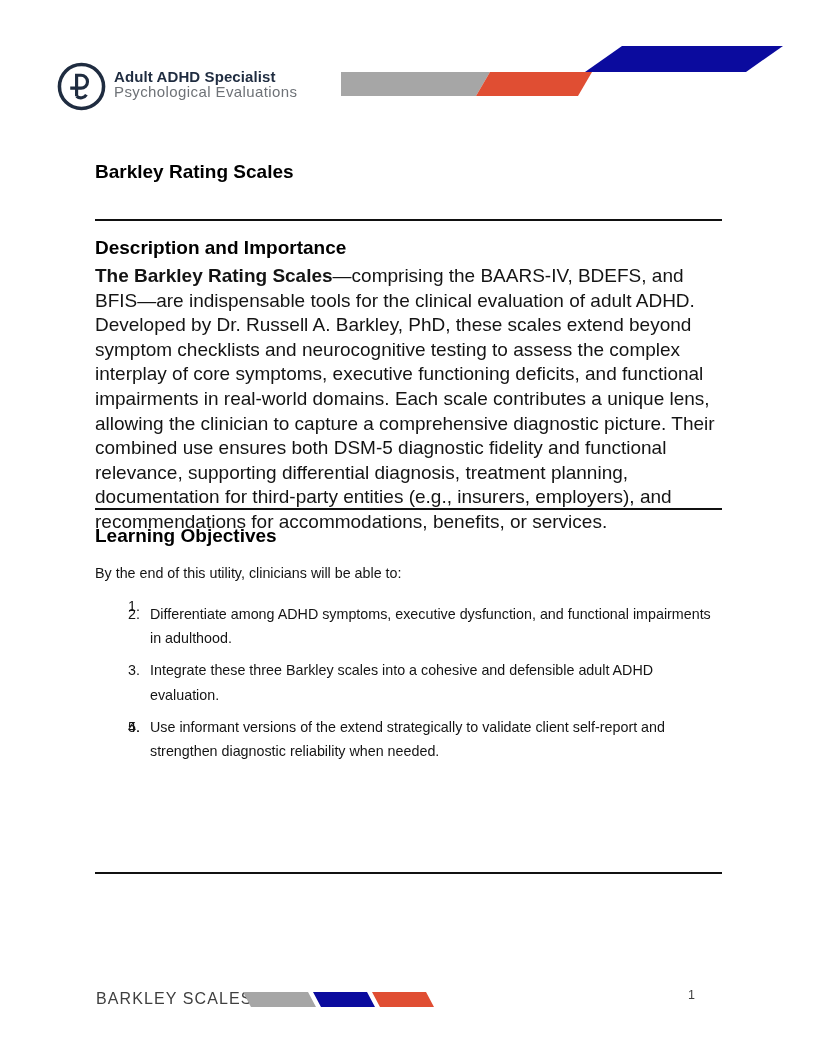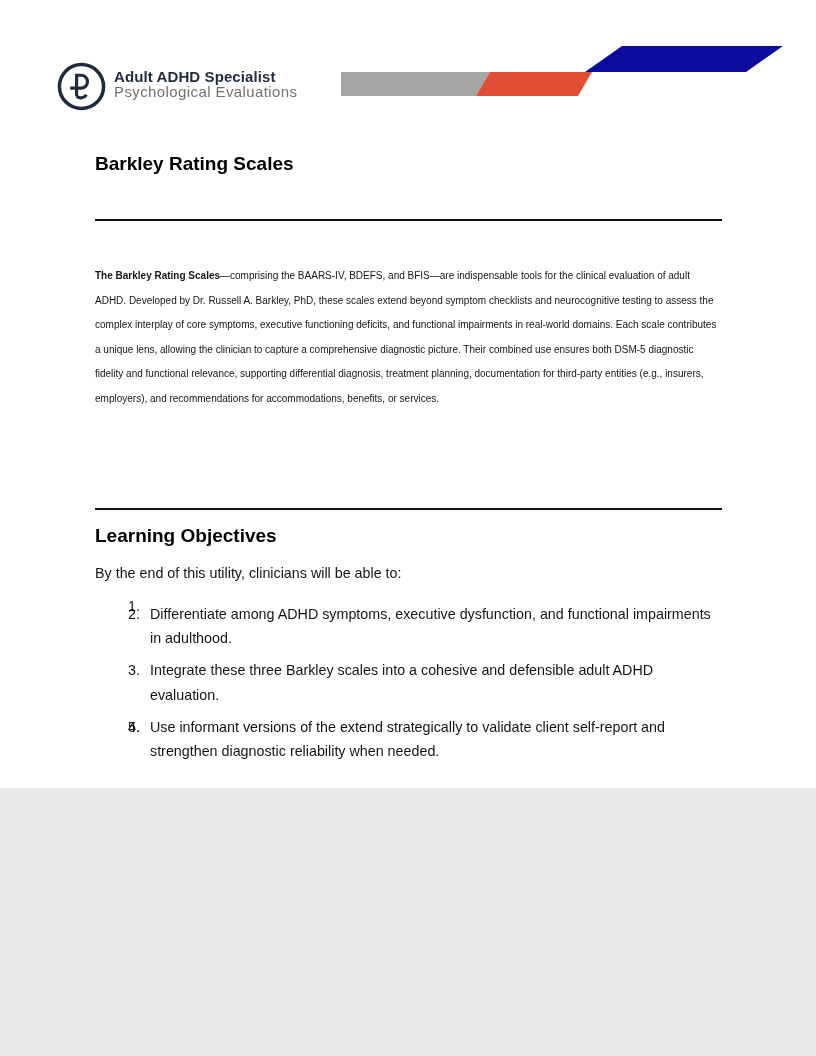--- a/index.html
+++ b/index.html
@@ -1,40 +1,40 @@
 <!DOCTYPE html>
 <html><head>
 <meta charset="utf-8">
 <style>
   html,body{margin:0;padding:0;background:#e8e8e8;}
   .page{
     position:relative;
-    width:816px;height:788px;
+    width:816px;height:1056px;
     margin:0 auto;
     background:#ffffff;
     font-family:"Liberation Sans",sans-serif;
     color:#1a1a1a;
     overflow:hidden;
   }
   
   .logo-icon{position:absolute;left:56px;top:61px;width:51px;height:51px;}
   .logo-text{position:absolute;left:114px;top:69px;}
   .logo-title{font-size:15px;font-weight:700;color:#1f2c40;line-height:16px;letter-spacing:.1px;}
   .logo-sub{font-size:15px;color:#6e7277;line-height:13px;letter-spacing:.4px;margin-top:0;}
   .ribbon{position:absolute;left:0;top:0;width:816px;height:110px;}
   
-  .doc-title{position:absolute;left:95px;top:152px;font-size:19px;font-weight:700;color:#000;line-height:23px;}
+  .doc-title{position:absolute;left:95px;top:160px;font-size:19px;font-weight:700;color:#000;line-height:23px;}
   .hrule{position:absolute;left:95px;width:627px;height:1.5px;background:#111;}
   .rule1{top:219px;}
   .rule2{top:508px;}
   .rule3{top:872px;}
   .h2{position:absolute;left:95px;font-size:19px;font-weight:700;color:#000;line-height:23px;}
   .h2a{top:236px;}
   .h2b{top:524px;}
-  .para{position:absolute;left:95px;top:264px;width:628px;font-size:10px;line-height:24.6px;color:#141414;}
+  .para{position:absolute;left:95px;top:264px;width:628px;font-size:19px;line-height:24.6px;color:#141414;}
   .para b{font-weight:700;}
   .intro{position:absolute;left:95px;top:561px;width:628px;font-size:14.3px;line-height:24.6px;color:#141414;}
   .olist{position:absolute;left:95px;top:594px;width:627px;font-size:14.3px;line-height:24.6px;color:#141414;}
   .li{position:relative;padding-left:55px;margin-bottom:7.5px;}
   .li .num{position:absolute;left:33px;top:0;}
   
   .footer-label{position:absolute;left:96px;top:990px;font-size:16px;letter-spacing:1.1px;color:#3f3f3f;}
   .footer-ribbon{position:absolute;left:0;top:985px;width:816px;height:30px;}
   .page-num{position:absolute;left:688px;top:988px;font-size:12.5px;color:#3f3f3f;}
 </style>
@@ -57,20 +57,21 @@
   <svg class="ribbon" viewBox="0 0 816 110">
     <polygon points="341,72 490,72 476,96 341,96" fill="#a6a6a6"></polygon>
     <polygon points="490,72 592,72 578,96 476,96" fill="#e04e33"></polygon>
     <polygon points="622,46 783,46 746,72 585,72" fill="#0b0b9e"></polygon>
   </svg>
 
   <div class="doc-title">Barkley Rating Scales</div>
 
   <div class="hrule rule1"></div>
 
+  <div class="h2 h2a">Description and Importance</div>
   <div class="para">
     <b>The Barkley Rating Scales</b><span>—comprising the BAARS-IV, BDEFS, and BFIS—are indispensable tools for the clinical evaluation of adult ADHD. Developed by Dr. Russell A. Barkley, PhD, these scales extend beyond symptom checklists and neurocognitive testing to assess the complex interplay of core symptoms, executive functioning deficits, and functional impairments in real-world domains. Each scale contributes a unique lens, allowing the clinician to capture a comprehensive diagnostic picture. Their combined use ensures both DSM-5 diagnostic fidelity and functional relevance, supporting differential diagnosis, treatment planning, documentation for third-party entities (e.g., insurers, employers), and recommendations for accommodations, benefits, or services.</span>
   </div>
 
   <div class="hrule rule2"></div>
 
   <div class="h2 h2b">Learning Objectives</div>
   <div class="intro">By the end of this utility, clinicians will be able to:</div>
 
   <div class="olist">

